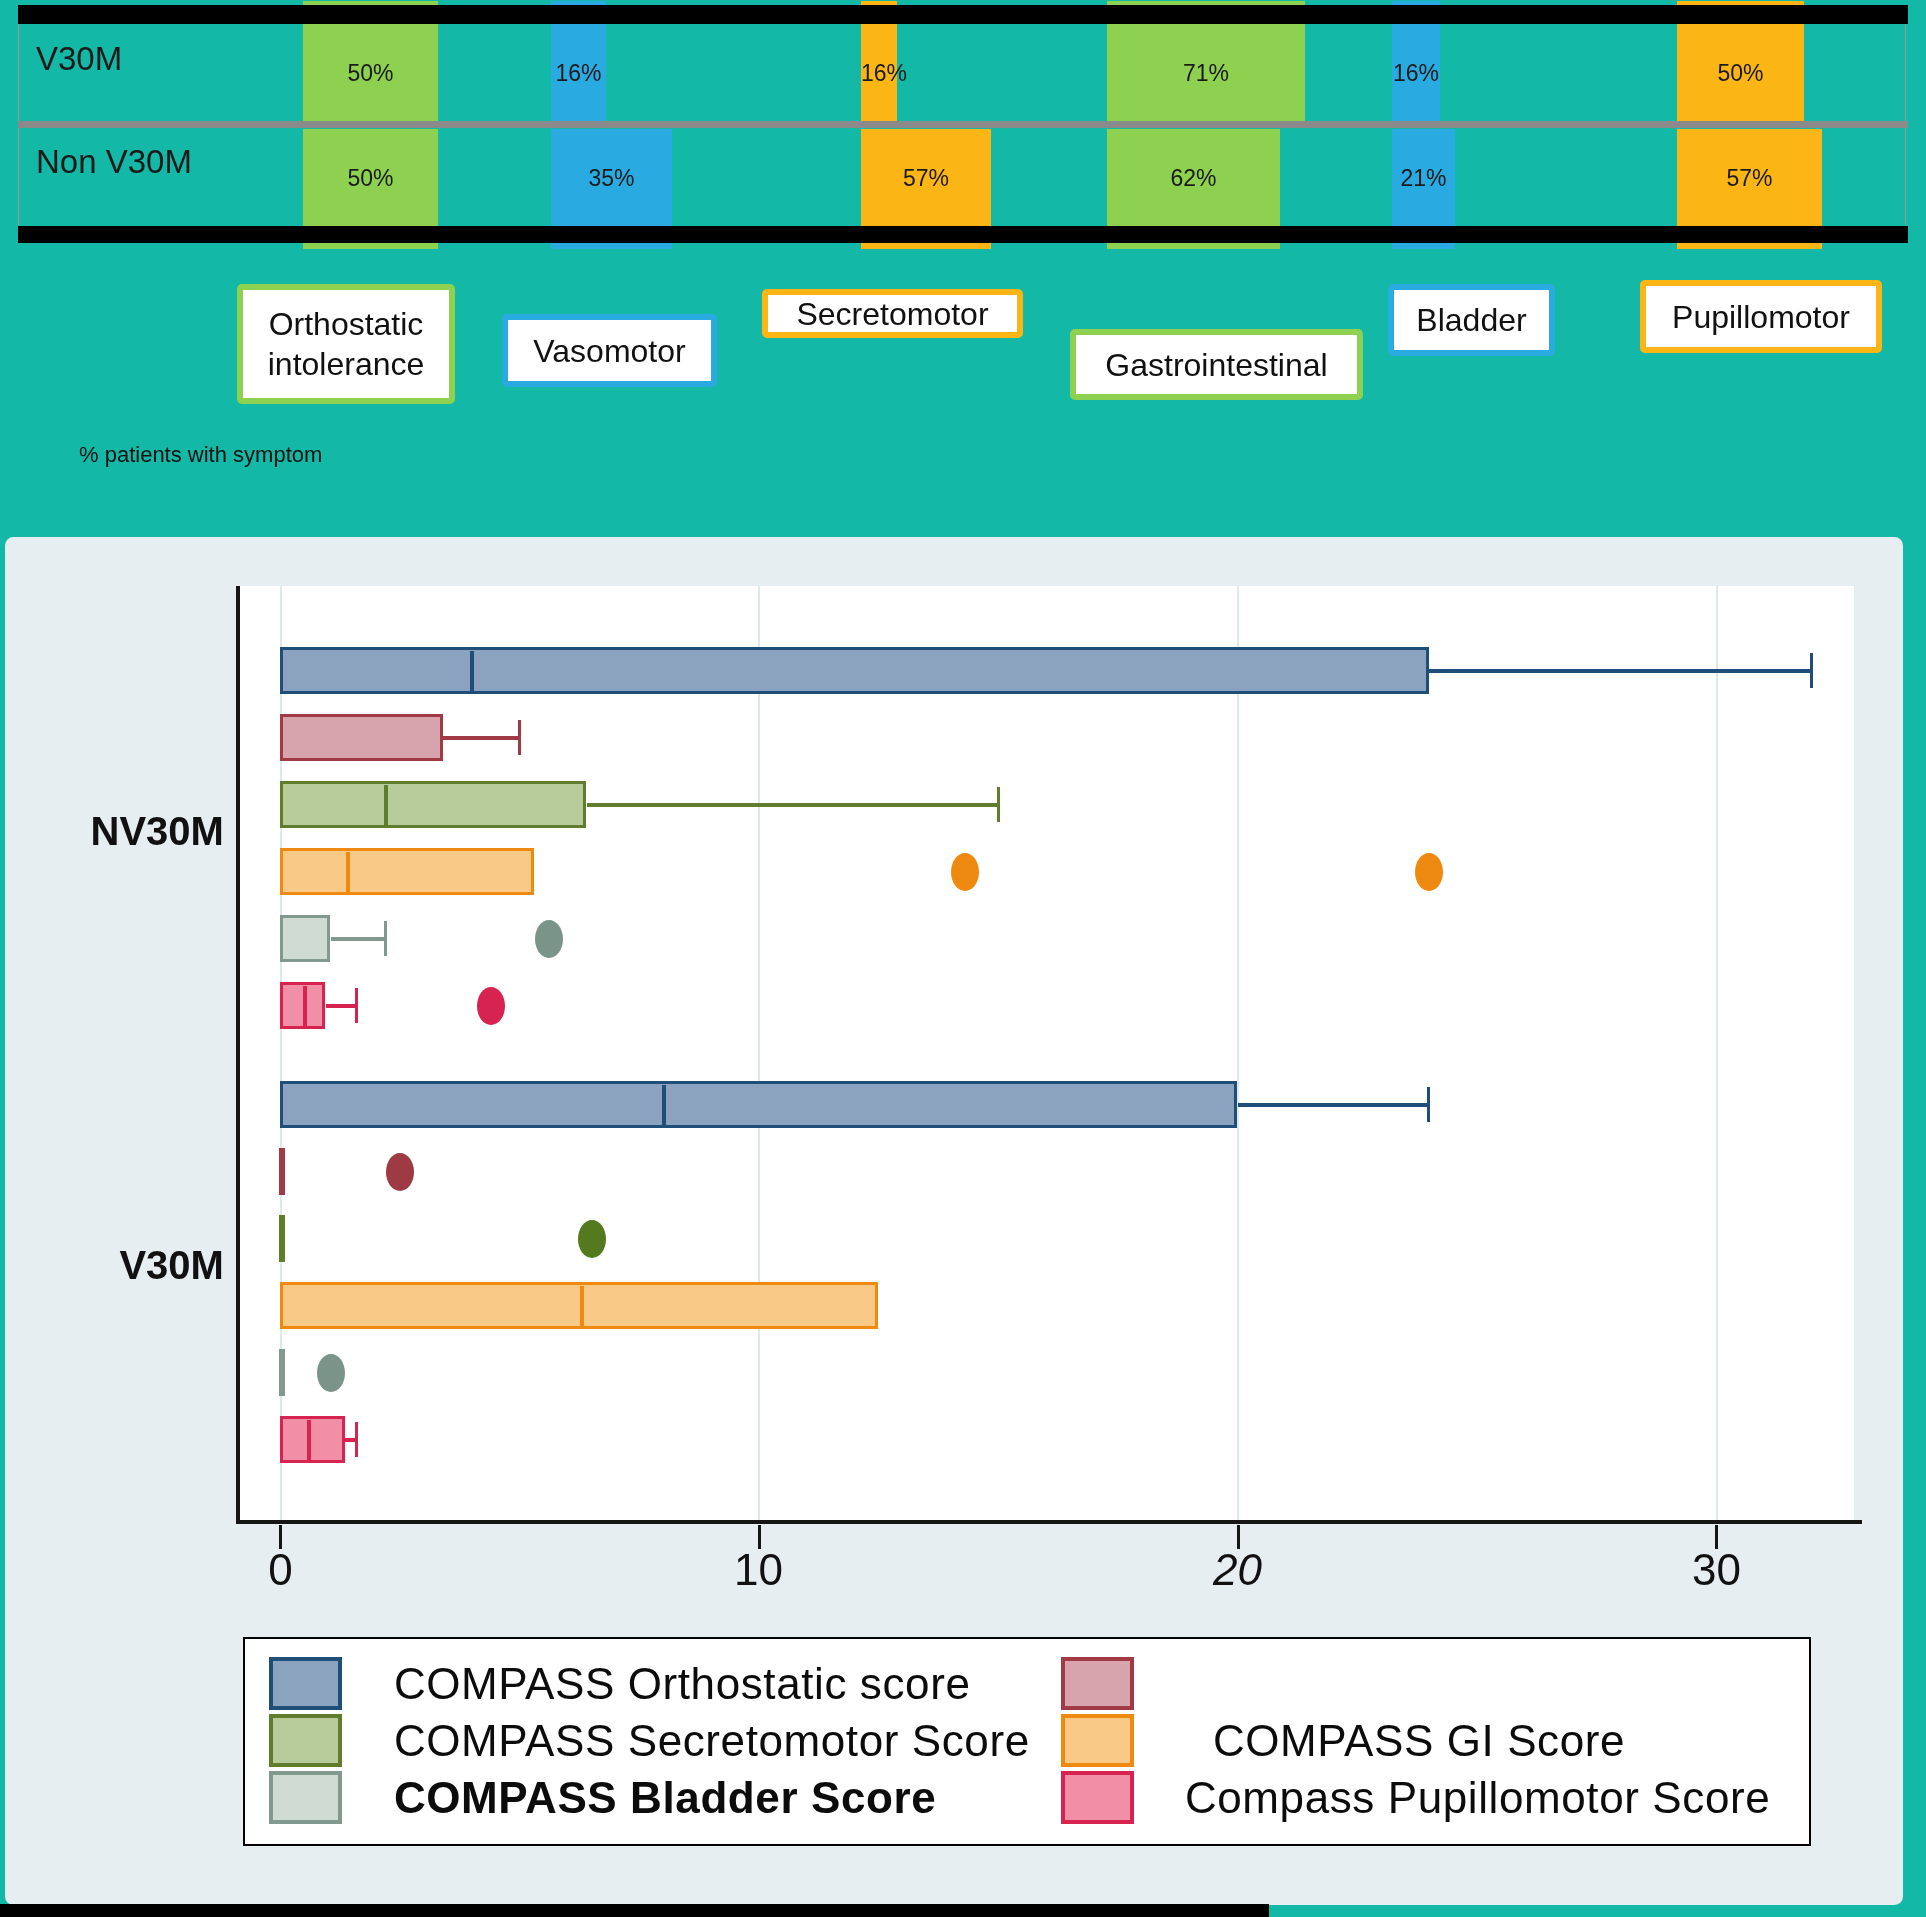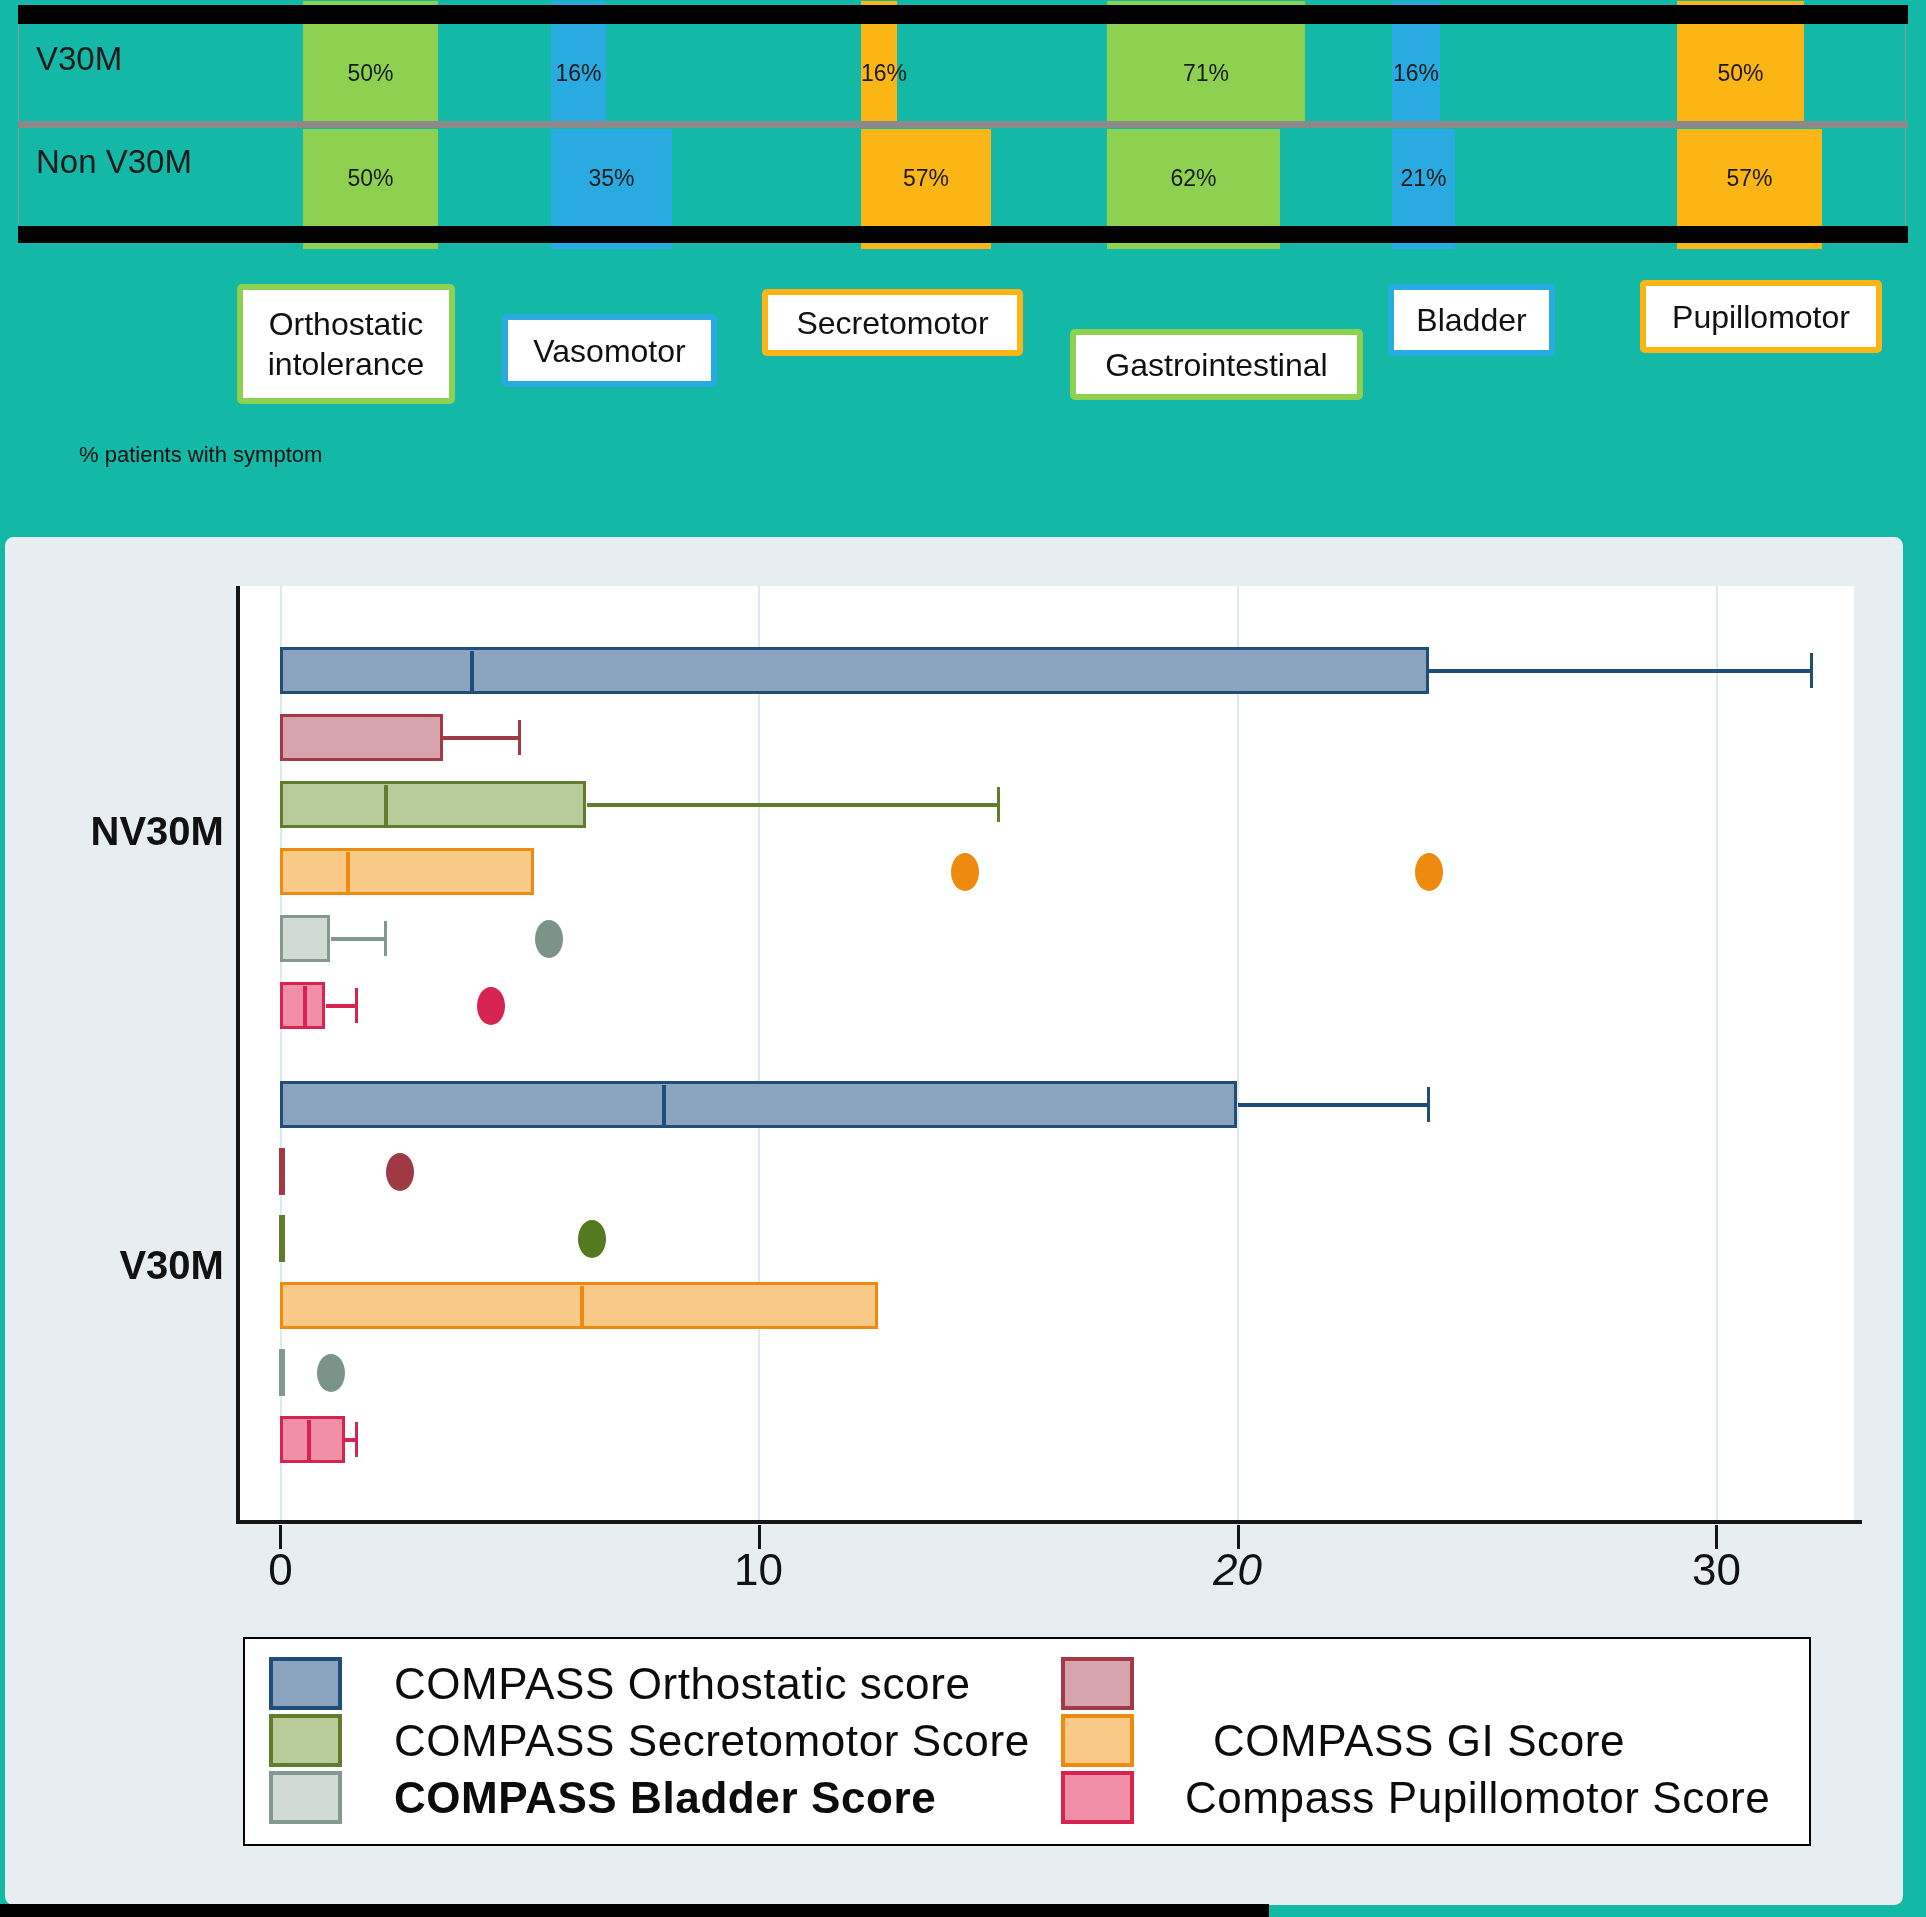--- a/index.html
+++ b/index.html
@@ -92,21 +92,21 @@
         <div class="tbar-label" style="left: 843px; top: 157px; width: 130px;">57%</div>
         <div class="tbar-label" style="left: 1089px; top: 157px; width: 173px;">62%</div>
         <div class="tbar-label" style="left: 1374px; top: 157px; width: 63px;">21%</div>
         <div class="tbar-label" style="left: 1659px; top: 157px; width: 145px;">57%</div>
       </div>
   </div>
 
   <div id="category-legend">
       <div class="cat-box" style="left: 237px; top: 284px; width: 218px; height: 120px; border: 6px solid rgb(142, 208, 79);">Orthostatic intolerance</div>
       <div class="cat-box" style="left: 502px; top: 314px; width: 215px; height: 73px; border: 6px solid rgb(41, 171, 226);">Vasomotor</div>
-      <div class="cat-box" style="left: 762px; top: 289px; width: 261px; height: 67px; border: 6px solid rgb(251, 182, 22);">Secretomotor</div>
+      <div class="cat-box" style="left: 762px; top: 289px; width: 261px; height: 49px; border: 6px solid rgb(251, 182, 22);">Secretomotor</div>
       <div class="cat-box" style="left: 1070px; top: 329px; width: 293px; height: 71px; border: 6px solid rgb(142, 208, 79);">Gastrointestinal</div>
       <div class="cat-box" style="left: 1388px; top: 284px; width: 167px; height: 72px; border: 6px solid rgb(41, 171, 226);">Bladder</div>
       <div class="cat-box" style="left: 1640px; top: 280px; width: 242px; height: 73px; border: 6px solid rgb(251, 182, 22);">Pupillomotor</div>
     </div>
 
   <div id="footnote">% patients with symptom</div>
 
   <div id="figure">
     <div id="plot-area"></div>
     <div id="grid-layer">

